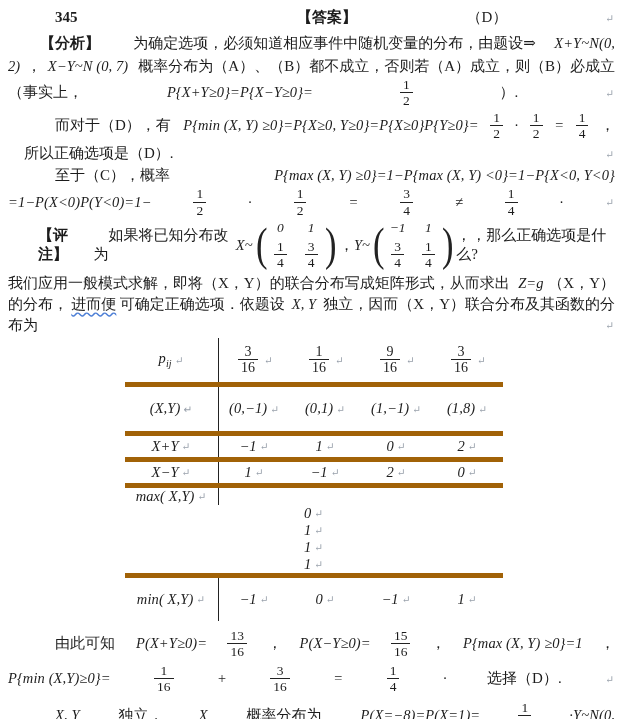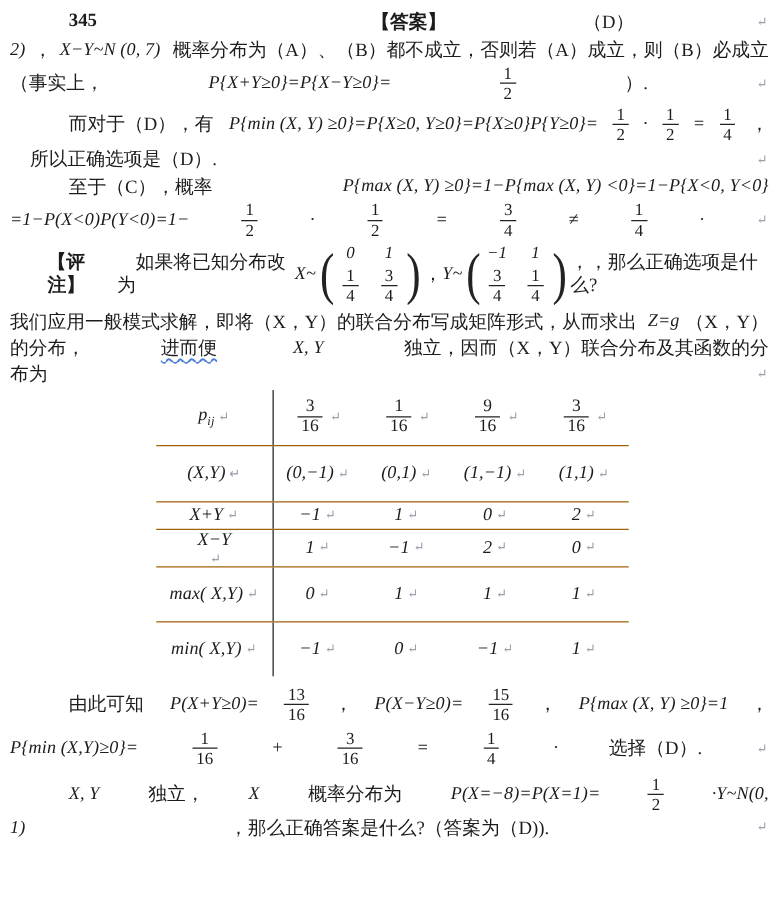--- a/index.html
+++ b/index.html
@@ -30,43 +30,44 @@
     transform:scaleX(0.75);color:#222;
   }
   .mgrid{
     display:grid;grid-template-columns:auto auto;
     column-gap:12px;row-gap:2px;justify-items:center;align-items:center;
     padding:1px 2px;
   }
   .mgrid .m{font-size:13.5px;}
   sub{font-size:10px;}
   .ptable{box-sizing:border-box;}
-  .trow{display:flex;align-items:stretch;border-bottom:1px solid #a16207;}
+  .trow{display:flex;align-items:stretch;border-bottom:5px solid #a16207;}
   .ptable .trow:last-child{border-bottom:none;}
   .lab{
     display:flex;align-items:center;justify-content:center;
     border-right:1px solid #222;flex:0 0 auto;
   }
   .cell{flex:1;display:flex;align-items:center;justify-content:center;}
   .ptable .frac{font-size:14px;}
 </style>
 </head>
 <body>
 
 <div id="doc">
     <div class="line" style="padding-left: 47px; margin-top: 4px;"><span class="cn b">345</span><span class="cn">　　</span><span class="cn b">【答案】</span><span class="cn">　（D）</span><span class="ret">↵</span></div>
+    <div class="line" style="padding-left: 32px; margin-top: 7px;"><span class="cn b">【分析】</span><span class="cn">　为确定选项，必须知道相应事件中随机变量的分布，由题设⇒</span><span class="m">X+Y~N(0,</span></div>
     <div class="line" style="margin-top: 4px;"><span class="m">2)</span><span class="cn">，</span><span class="m">X−Y~N (0, 7)</span><span class="cn"> 概率分布为（A）、（B）都不成立，否则若（A）成立，则（B）必成立</span></div>
     <div class="line" style="margin-top: 0px; gap: 44px;"><span class="cn">（事实上，</span><span class="m">P{X+Y≥0}=P{X−Y≥0}=</span><span class="frac"><span class="num">1</span><span class="den">2</span></span><span class="cn">）.</span><span class="ret">↵</span></div>
     <div class="line" style="padding-left: 47px; margin-top: 0px;"><span class="cn">而对于（D），有 </span><span class="m">P{min (X, Y) ≥0}=P{X≥0, Y≥0}=P{X≥0}P{Y≥0}=</span><span class="frac"><span class="num">1</span><span class="den">2</span></span><span class="m">·</span><span class="frac"><span class="num">1</span><span class="den">2</span></span><span class="m">=</span><span class="frac"><span class="num">1</span><span class="den">4</span></span><span class="cn">，</span></div>
     <div class="line" style="margin-top: 2px; margin-left: 16px;"><span class="cn">所以正确选项是（D）.</span><span class="ret">↵</span></div>
     <div class="line" style="padding-left: 47px; margin-top: 3px;"><span class="cn">至于（C），概率 </span><span class="m">P{max (X, Y) ≥0}=1−P{max (X, Y) &lt;0}=1−P{X&lt;0, Y&lt;0}</span></div>
     <div class="line" style="margin-top: 0px;"><span class="m">=1−P(X&lt;0)P(Y&lt;0)=1−</span><span class="frac"><span class="num">1</span><span class="den">2</span></span><span class="m">·</span><span class="frac"><span class="num">1</span><span class="den">2</span></span><span class="m">=</span><span class="frac"><span class="num">3</span><span class="den">4</span></span><span class="m">≠</span><span class="frac"><span class="num">1</span><span class="den">4</span></span><span class="m">·</span><span class="ret">↵</span></div>
     <div class="line" style="padding-left: 30px; margin-top: 0px;"><span class="cn b">【评注】</span><span class="cn">　如果将已知分布改为 </span><span class="m">X~</span><span class="mat"><span class="paren">(</span><span class="mgrid"><span class="m">0</span><span class="m">1</span><span class="frac"><span class="num">1</span><span class="den">4</span></span><span class="frac"><span class="num">3</span><span class="den">4</span></span></span><span class="paren">)</span></span><span class="cn">，</span><span class="m">Y~</span><span class="mat"><span class="paren">(</span><span class="mgrid"><span class="m">−1</span><span class="m">1</span><span class="frac"><span class="num">3</span><span class="den">4</span></span><span class="frac"><span class="num">1</span><span class="den">4</span></span></span><span class="paren">)</span></span><span class="cn">，，那么正确选项是什么?</span></div>
     <div class="line" style="margin-top: 2px;"><span class="cn">我们应用一般模式求解，即将（X，Y）的联合分布写成矩阵形式，从而求出 </span><span class="m">Z=g</span><span class="cn">（X，Y）</span></div>
-    <div class="line" style="margin-top: 2px;"><span class="cn">的分布，</span><span class="cn wavy">进而便</span><span class="m">X, Y</span><span class="cn"> 独立，因而（X，Y）联合分布及其函数的分</span></div>
+    <div class="line" style="margin-top: 2px;"><span class="cn">的分布，</span><span class="cn wavy">进而便</span><span class="cn">可确定正确选项．依题设 </span><span class="m">X, Y</span><span class="cn"> 独立，因而（X，Y）联合分布及其函数的分</span></div>
     <div class="line" style="margin-top: 2px;"><span class="cn">布为</span><span class="ret">↵</span></div>
     <div class="ptable" style="margin-left: 117px; width: 378px; margin-top: 3px;">
       <div class="trow" style="min-height: 44px;">
         <div class="lab" style="width: 93px;">
           <span class="m">p<sub>ij</sub></span>
           <span class="ret">↵</span>
         </div>
         <div class="cell">
           <span class="frac">
             <span class="num">3</span>
@@ -107,21 +108,21 @@
         </div>
         <div class="cell">
           <span class="m">(0,1)</span>
           <span class="ret">↵</span>
         </div>
         <div class="cell">
           <span class="m">(1,−1)</span>
           <span class="ret">↵</span>
         </div>
         <div class="cell">
-          <span class="m">(1,1)</span>
+          <span class="m">(1,8)</span>
           <span class="ret">↵</span>
         </div>
       </div>
       <div class="trow" style="min-height: 21px;">
         <div class="lab" style="width: 93px;">
           <span class="m">X+Y</span>
           <span class="ret">↵</span>
         </div>
         <div class="cell">
           <span class="m">−1</span>
@@ -134,42 +135,42 @@
         <div class="cell">
           <span class="m">0</span>
           <span class="ret">↵</span>
         </div>
         <div class="cell">
           <span class="m">2</span>
           <span class="ret">↵</span>
         </div>
       </div>
       <div class="trow" style="min-height: 21px;">
-        <div class="lab" style="width: 93px; flex-direction: column;">
+        <div class="lab" style="width: 93px;">
           <span class="m">X−Y</span>
           <span class="ret">↵</span>
         </div>
         <div class="cell">
           <span class="m">1</span>
           <span class="ret">↵</span>
         </div>
         <div class="cell">
           <span class="m">−1</span>
           <span class="ret">↵</span>
         </div>
         <div class="cell">
           <span class="m">2</span>
           <span class="ret">↵</span>
         </div>
         <div class="cell">
           <span class="m">0</span>
           <span class="ret">↵</span>
         </div>
       </div>
-      <div class="trow" style="min-height: 43px;">
+      <div class="trow" style="min-height: 43px; flex-direction: column;">
         <div class="lab" style="width: 93px;">
           <span class="m">max( X,Y)</span>
           <span class="ret">↵</span>
         </div>
         <div class="cell">
           <span class="m">0</span>
           <span class="ret">↵</span>
         </div>
         <div class="cell">
           <span class="m">1</span>

